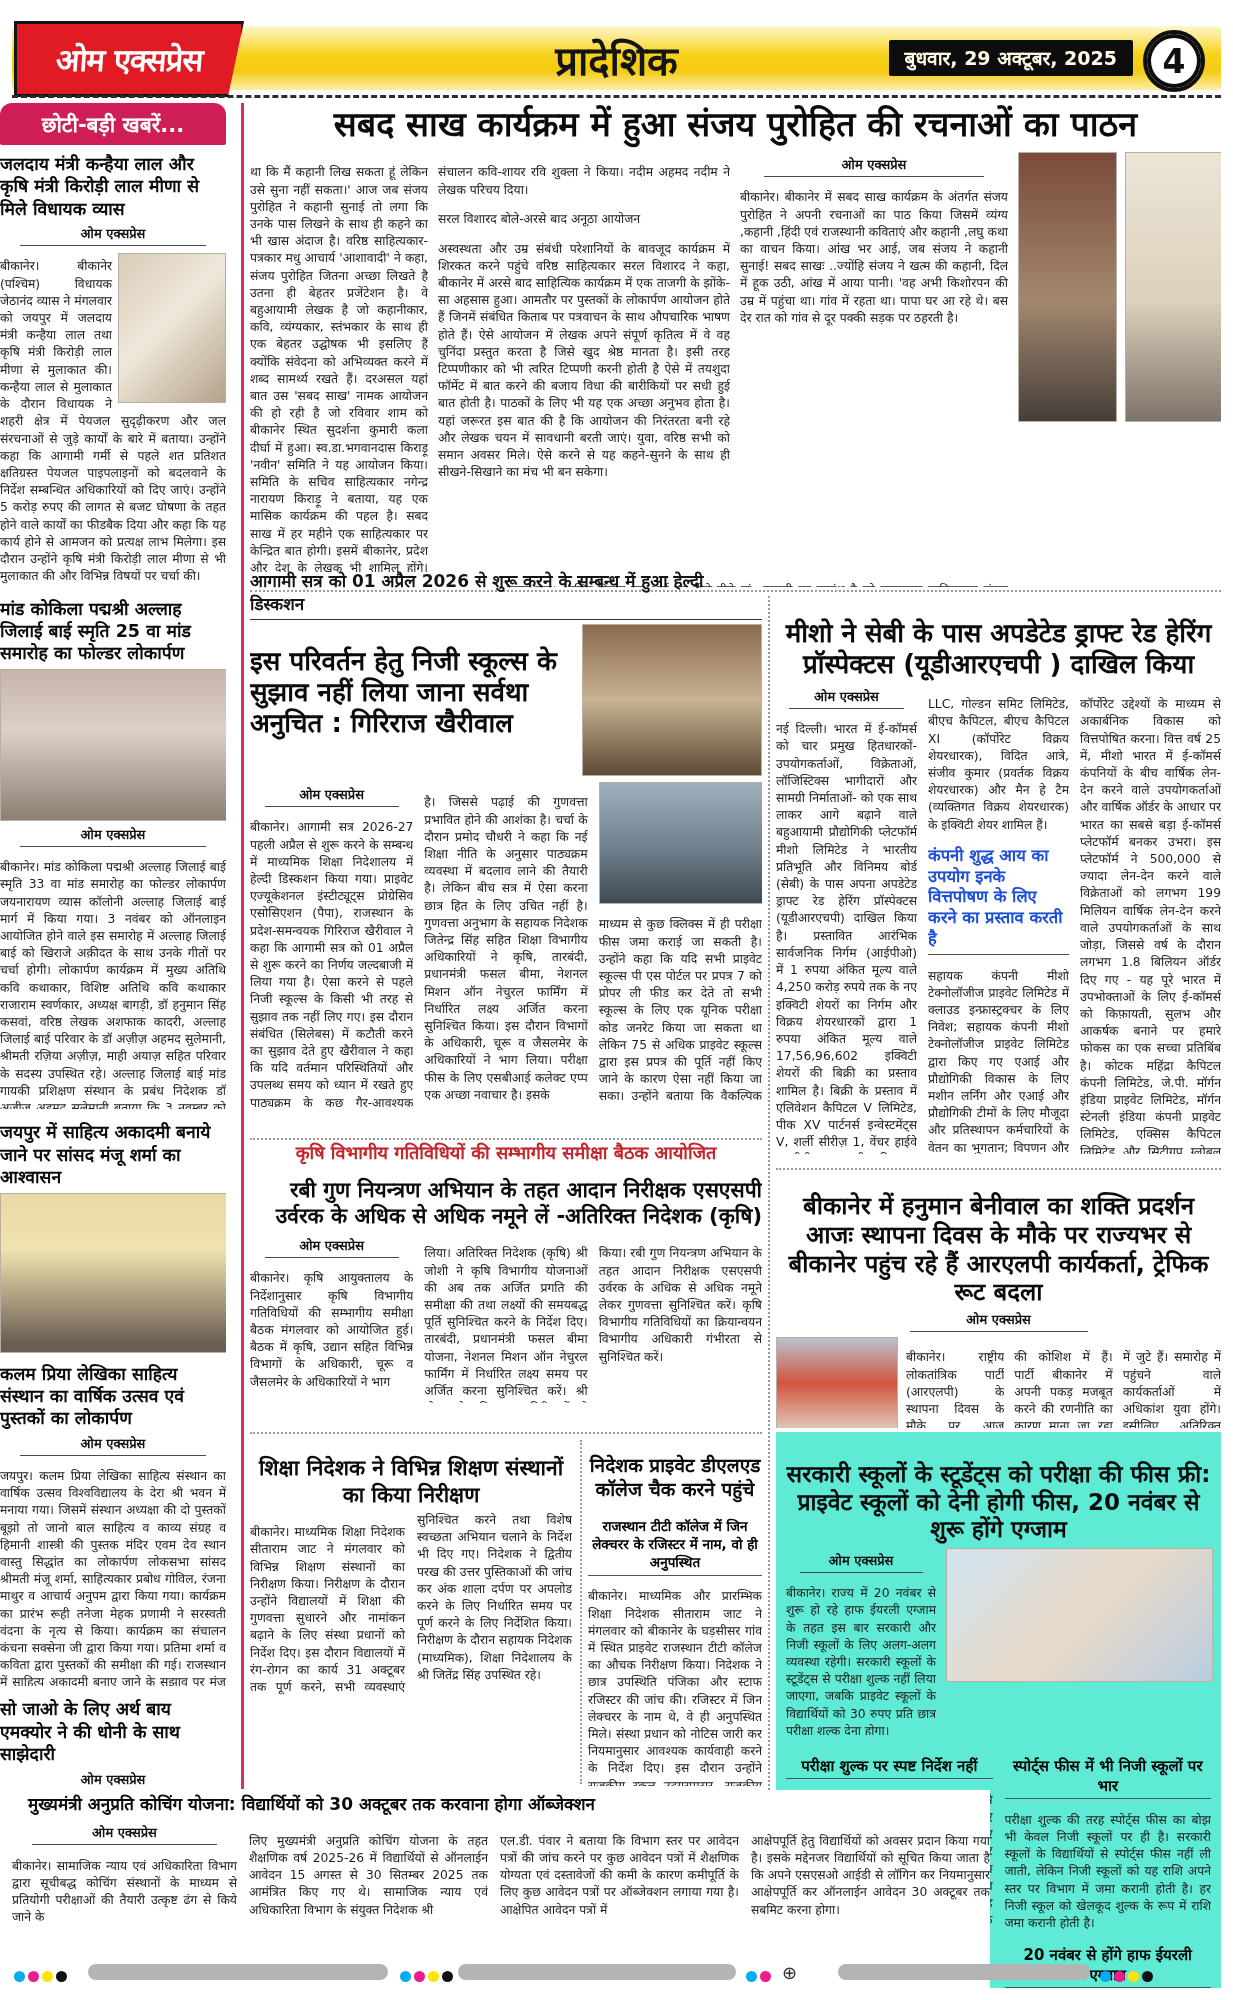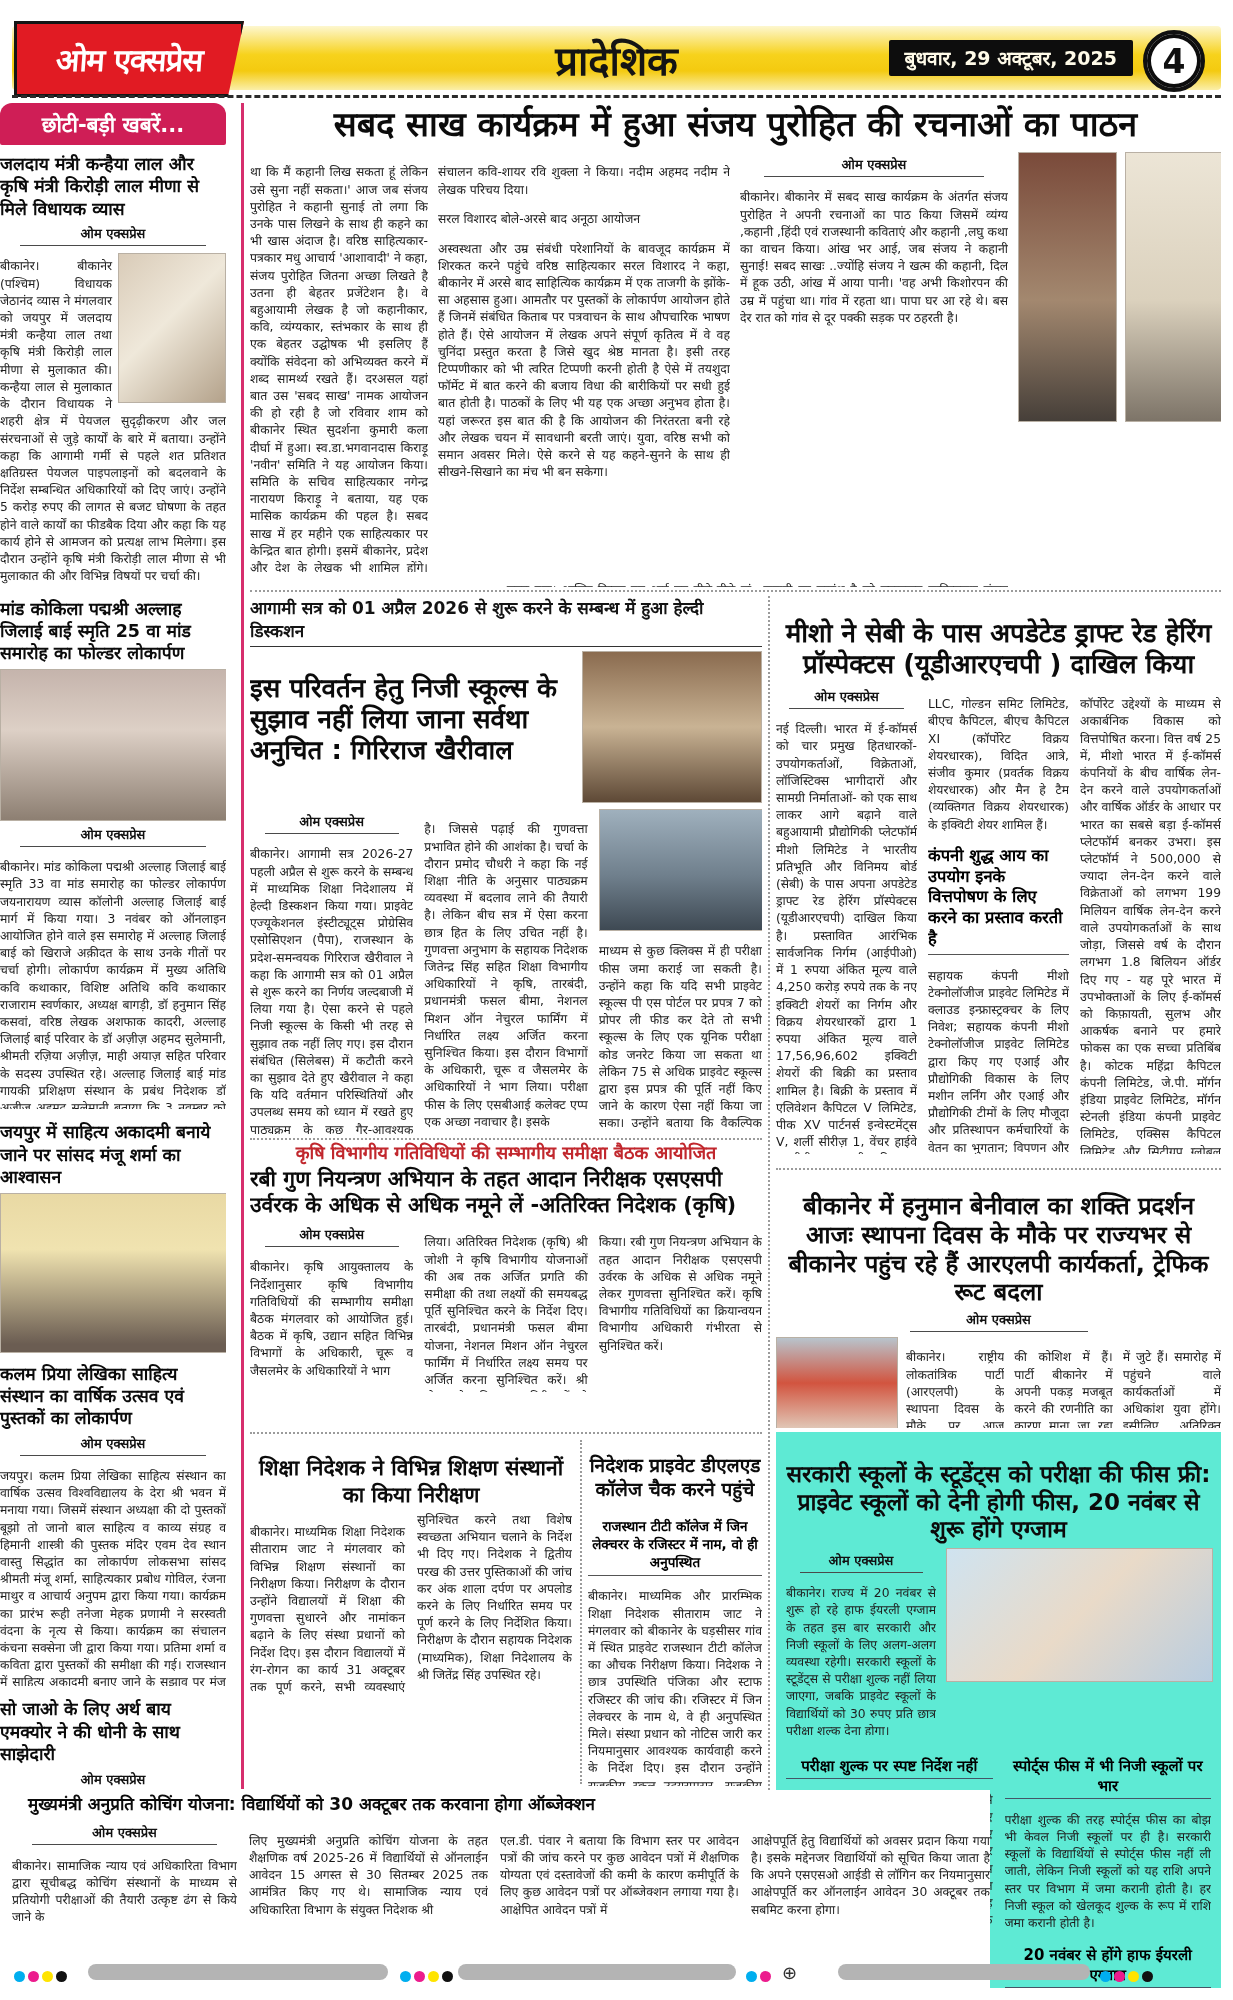--- a/index.html
+++ b/index.html
@@ -52,39 +52,39 @@
     background:linear-gradient(180deg,#e9d9a4 0%,#f0e3b0 35%,#6b5d52 95%);}
   
   .main-art{position:absolute;left:250px;top:103px;width:971px;height:484px;overflow:hidden;}
   .main-art .h-xl{text-align:center;margin:2px 0 8px;}
   .main-grid{display:grid;grid-template-columns:178px 292px 268px 1fr 1fr;grid-gap:10px;}
   .ph-stage{height:268px;background:linear-gradient(180deg,#7a4a3a 0%,#a3886f 55%,#463f39 100%);}
   .ph-award{height:268px;background:linear-gradient(180deg,#ece5d6 0%,#dbd1bd 55%,#7d7468 100%);}
   .main-low{grid-column:1 / span 3;column-count:3;column-gap:12px;height:142px;overflow:hidden;}
   .tallcol{grid-row:1 / span 2;height:420px;overflow:hidden;}
   
-  .giriraj{position:absolute;left:250px;top:596px;width:512px;height:538px;overflow:hidden;}
+  .giriraj{position:absolute;left:250px;top:569px;width:512px;height:538px;overflow:hidden;}
   .gj-head{display:flex;gap:10px;}
   .gj-head .h-lg{flex:1;}
   .ph-room{width:178px;height:150px;flex:none;
     background:linear-gradient(180deg,#8a6b4f 0%,#c9b394 50%,#5e4936 100%);}
   .gj-cols{display:grid;grid-template-columns:1fr 1fr 1fr;grid-gap:11px;margin-top:6px;}
   .gj-cols>div{height:330px;overflow:hidden;}
   .ph-desk{height:120px;margin-bottom:5px;
     background:linear-gradient(180deg,#9fb0bd 0%,#6f7f8c 55%,#3e4953 100%);}
   .meesho{position:absolute;left:776px;top:596px;width:445px;height:568px;overflow:hidden;}
   .meesho .h-lg{text-align:center;margin-bottom:4px;}
   .ms-cols{display:grid;grid-template-columns:1fr 1fr 1fr;grid-gap:11px;}
   .ms-cols>div{height:470px;overflow:hidden;}
-  .ms-sub{font-size:16.5px;font-weight:800;color:#000000;line-height:1.25;margin:6px 0;
+  .ms-sub{font-size:16.5px;font-weight:800;color:#1d4ed8;line-height:1.25;margin:6px 0;
     border-bottom:1.4px solid #555;padding-bottom:5px;}
   
   .krishi{position:absolute;left:250px;top:1142px;width:512px;height:286px;overflow:hidden;}
   .krishi .kicker-red{text-align:center;}
-  .krishi .h-md{text-align:left;margin:2px 0 4px;}
+  .krishi .h-md{text-align:right;margin:13px 0 4px;}
   .kr-cols{display:grid;grid-template-columns:1fr 1fr 1fr;grid-gap:11px;}
   .kr-cols>div{height:170px;overflow:hidden;}
   .beniwal{position:absolute;left:776px;top:1172px;width:445px;height:256px;overflow:hidden;}
   .beniwal .h-lg{font-size:24px;text-align:center;margin-bottom:3px;}
   .bn-row{display:grid;grid-template-columns:120px 1fr 1fr 1fr;grid-gap:10px;}
   .ph-beniwal{height:150px;
     background:linear-gradient(180deg,#b8c4cc 0%,#d2543f 30%,#e3d9c9 65%,#4a7a3f 100%);}
   .bn-row>div.txt{height:150px;overflow:hidden;}
   
   .shiksha{position:absolute;left:250px;top:1438px;width:322px;height:348px;overflow:hidden;}

